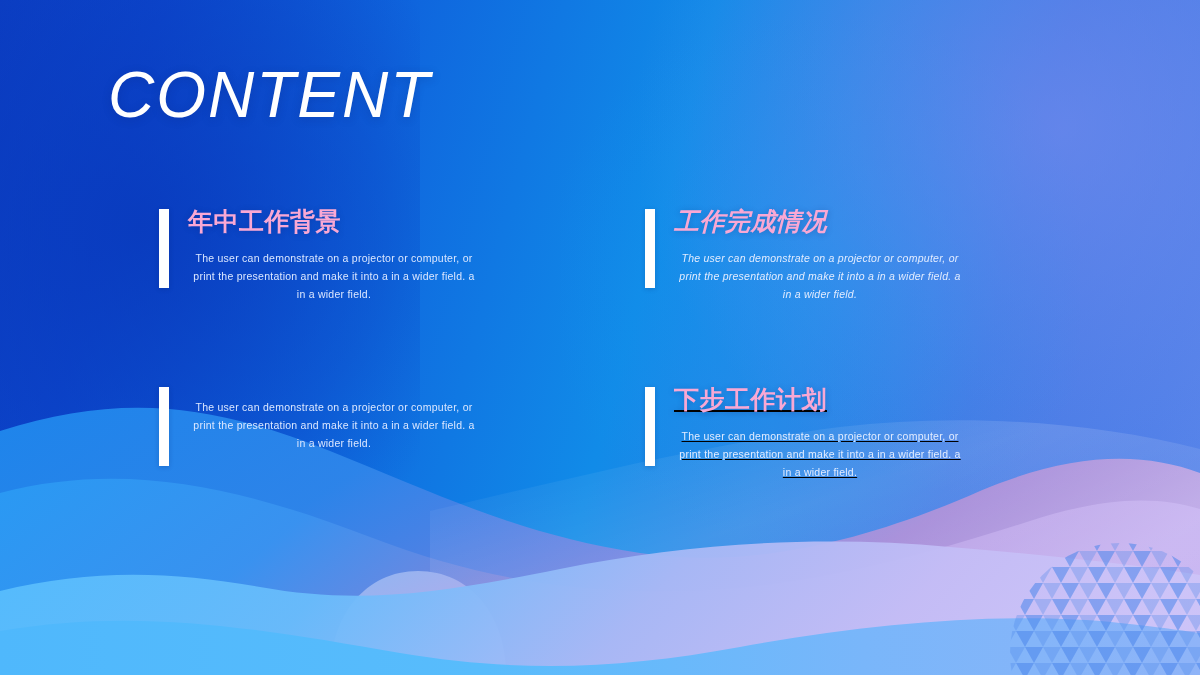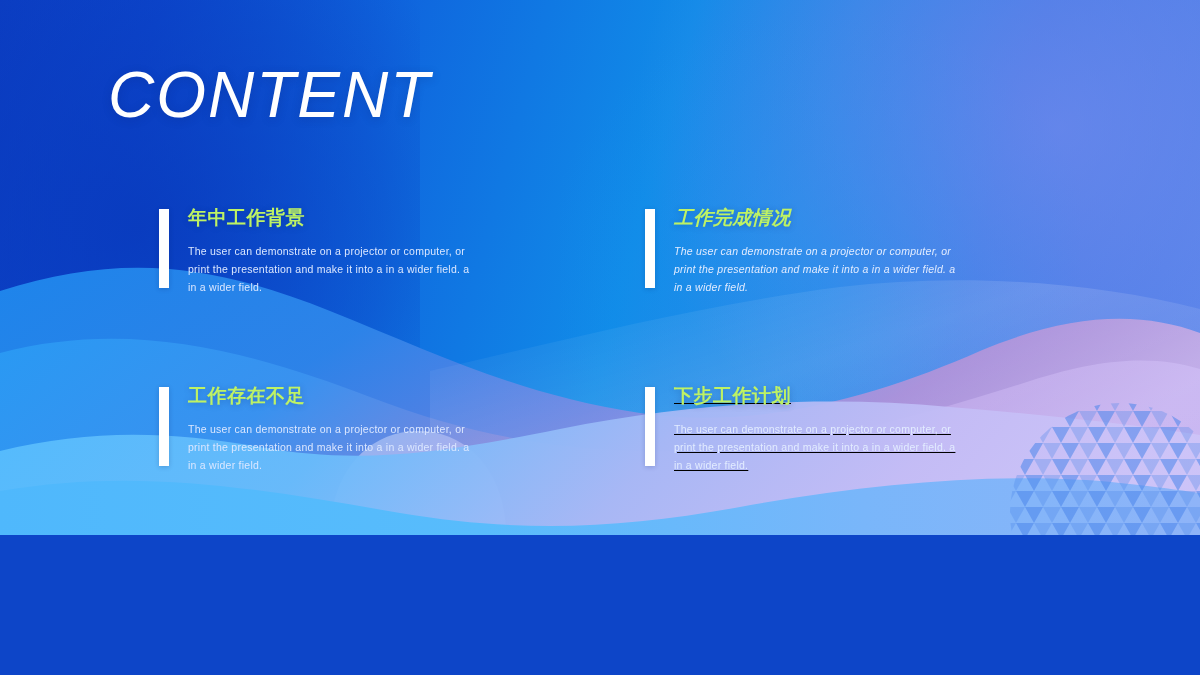--- a/index.html
+++ b/index.html
@@ -4,21 +4,21 @@
 <style>
   * { margin:0; padding:0; box-sizing:border-box; }
   html,body { width:1200px; height:675px; overflow:hidden; }
   body {
     font-family:"Liberation Sans", sans-serif;
     background:#0d45c8;
     position:relative;
   }
   #slide {
     position:absolute; inset:0;
-    width:1200px; height:535px;
+    width:1200px; height:675px;
     overflow:hidden;
     padding-left:48px;
   }
   
   .bg-base {
     position:absolute; inset:0;
     background:
       linear-gradient(105deg,
         #0c3fc4 0%,
         #0d49cf 12%,
@@ -76,35 +76,36 @@
   .item.c3 { left:645px; top:385px;text-decoration:underline; }
 
   .bar {
     position:absolute; left:0; top:2px;
     width:10px; height:79px;
     background:#ffffff;
     box-shadow:0 1px 5px rgba(0,25,90,0.20);
   }
   .item-body { margin-left:29px; width:300px; }
   .item-title {
-    font-size:19px;
+    font-size:25px;
     font-weight:bold;
-    color:#bef264;
+    color:#f9a8d4;
     line-height:1.15;
     letter-spacing:0.5px;
     white-space:nowrap;
     text-shadow:0 1px 6px rgba(0,25,95,0.25);
   }
   .item-desc {
     margin-top:13px;
     font-size:10.5px;
     line-height:1.72;
     color:#dbe7ff;
     letter-spacing:0.25px;
     width:292px;
+    text-align:center;
   }
   .item.c1 .item-desc, .item.c3 .item-desc { color:#e2ecff; }
 </style>
 </head>
 <body>
 
 <div id="slide">
 
   <div class="bg-base"></div>
   <div class="bg-glow-left"></div>
@@ -209,21 +210,20 @@
       <div class="bar"></div>
       <div class="item-body">
         <div class="item-title">工作完成情况</div>
         <div class="item-desc">The user can demonstrate on a projector or computer, or print the presentation and make it into a in a wider field. a in a wider field.</div>
       </div>
     </div>
 
     <div class="item c2">
       <div class="bar"></div>
       <div class="item-body">
-        <div class="item-title">工作存在不足</div>
         <div class="item-desc">The user can demonstrate on a projector or computer, or print the presentation and make it into a in a wider field. a in a wider field.</div>
       </div>
     </div>
 
     <div class="item c3">
       <div class="bar"></div>
       <div class="item-body">
         <div class="item-title">下步工作计划</div>
         <div class="item-desc">The user can demonstrate on a projector or computer, or print the presentation and make it into a in a wider field. a in a wider field.</div>
       </div>

